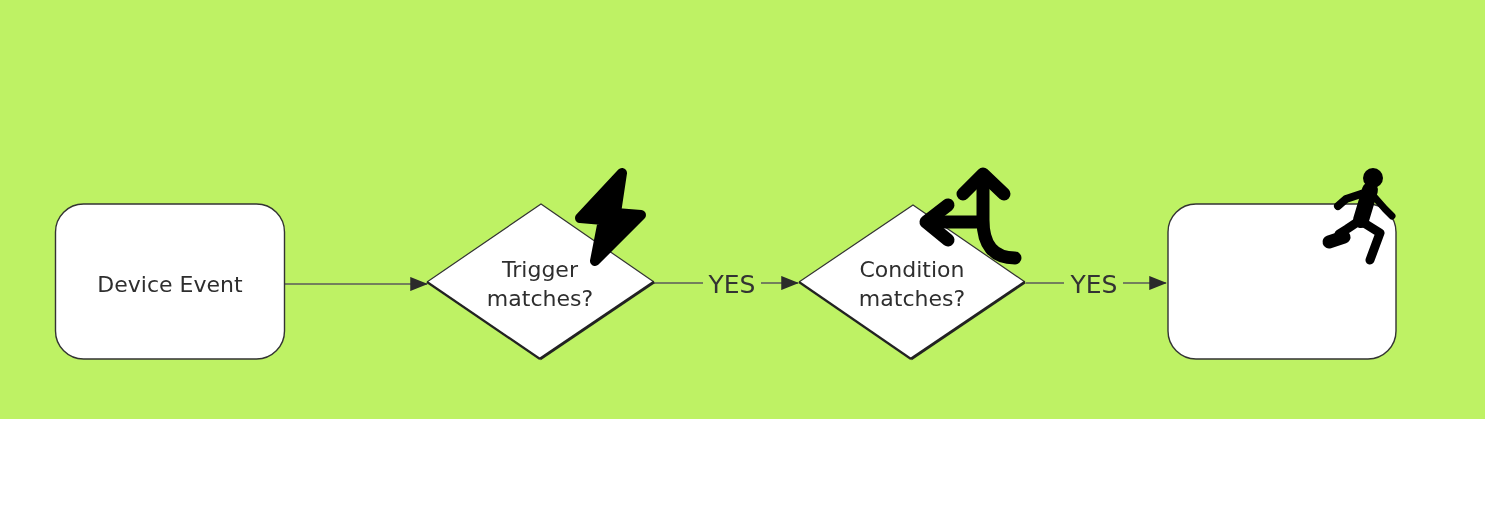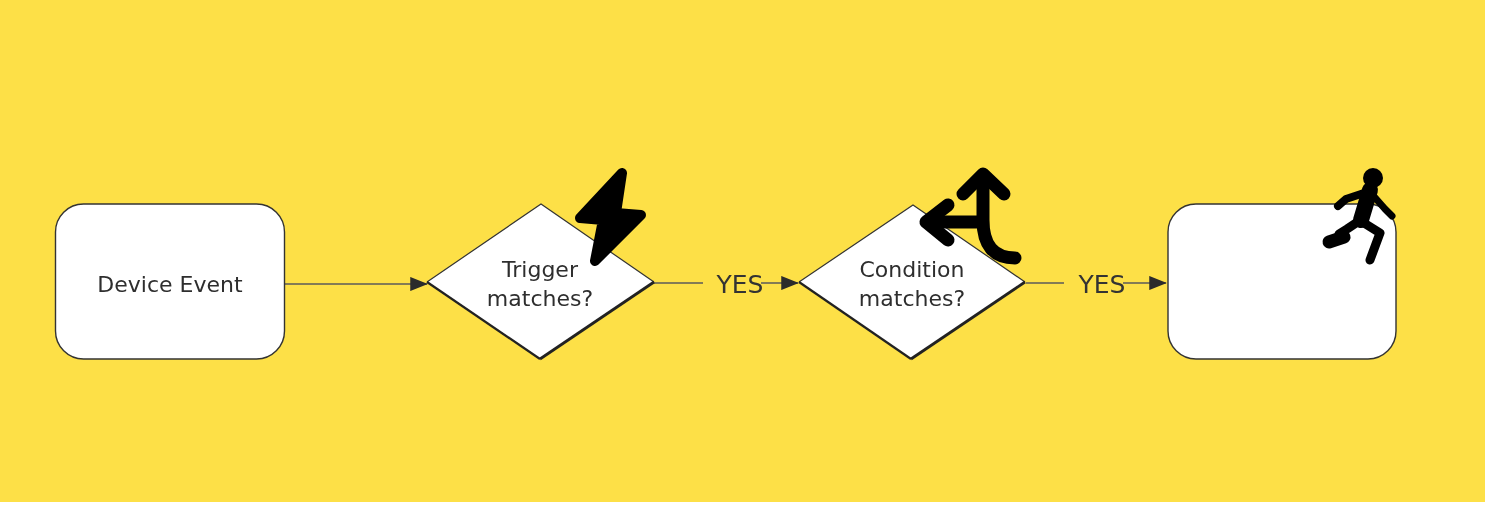--- a/index.html
+++ b/index.html
@@ -3,22 +3,22 @@
 <meta charset="utf-8">
 <style>
   html, body {
     margin: 0;
     padding: 0;
     background: #ffffff;
   }
   .canvas {
     position: relative;
     width: 1485px;
-    height: 502px;
-    background: #fde047;
+    height: 419px;
+    background: #bef264;
     overflow: hidden;
     font-family: "DejaVu Sans", "Liberation Sans", sans-serif;
   }
   .canvas svg.diagram-svg {
     position: absolute;
     left: 0;
     top: 0;
   }
   .label {
     position: absolute;
@@ -32,21 +32,20 @@
   }
   .edge-label {
     position: absolute;
     transform: translate(-50%, -50%);
     text-align: center;
     color: #333333;
     font-size: 25px;
     line-height: 25px;
     white-space: nowrap;
     user-select: none;
-    margin-left: 8px;
   }
 </style>
 </head>
 <body>
 
 <div class="canvas">
 
   <svg class="diagram-svg" width="1485" height="523" viewBox="0 0 1485 523">
     <defs>
       <marker id="arrow" viewBox="0 0 10 8" refX="9.5" refY="4" markerWidth="11" markerHeight="9" orient="auto">

